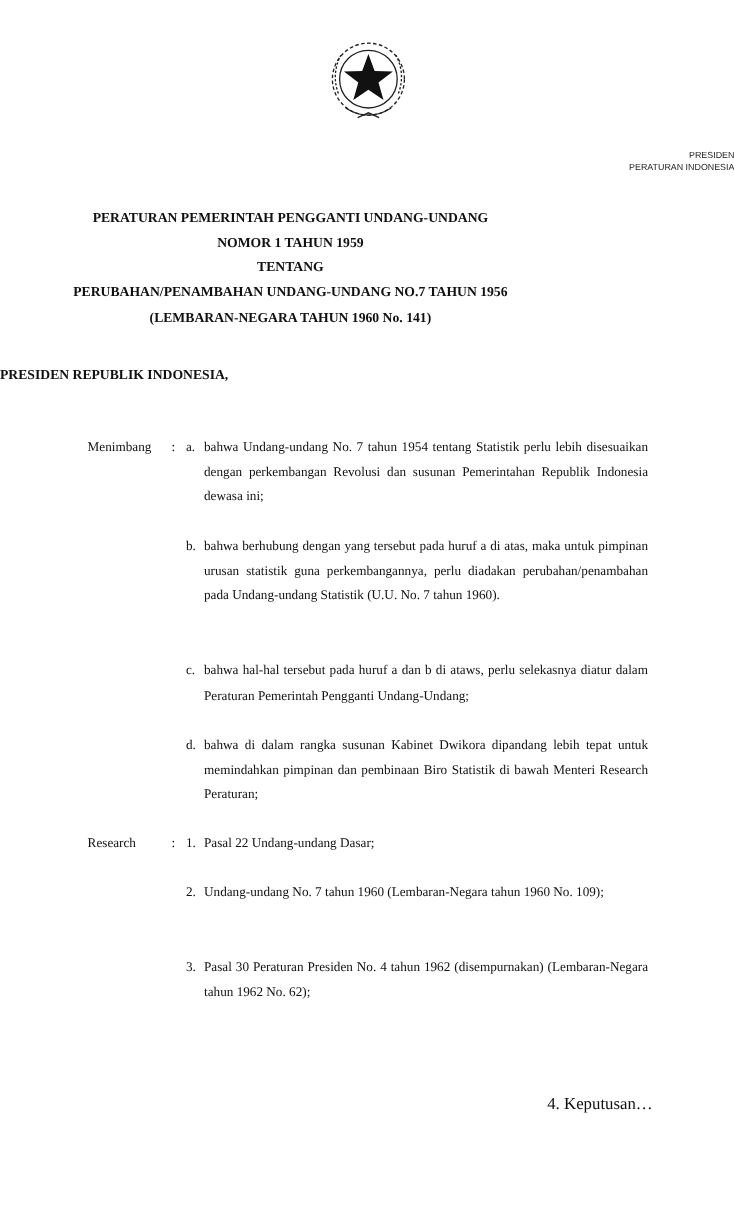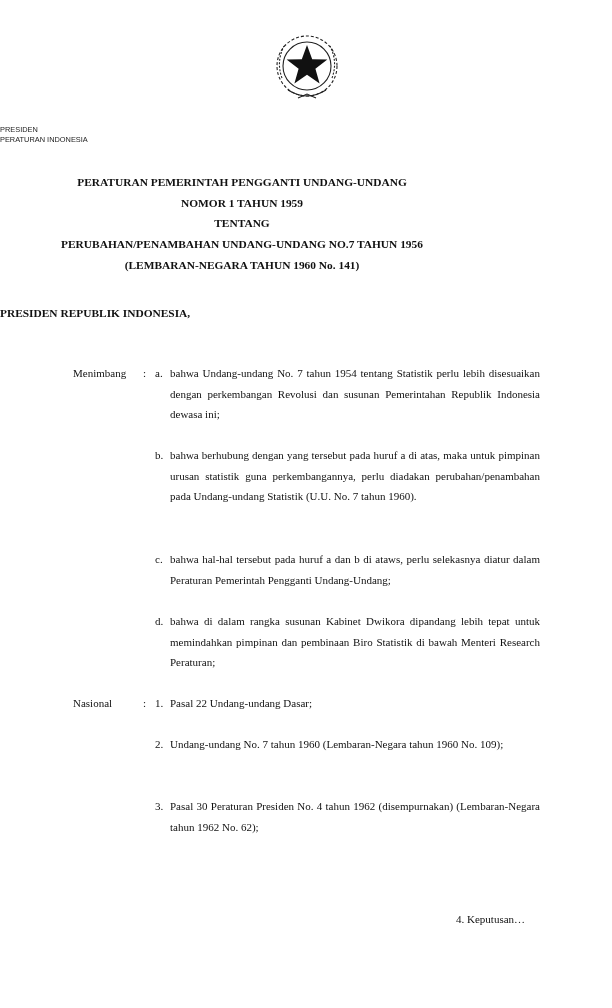--- a/index.html
+++ b/index.html
@@ -2,39 +2,39 @@
 <html><head>
 <meta charset="utf-8">
 <style>
   html, body { margin: 0; padding: 0; background: #ffffff; }
   body {
     width: 612px; height: 1008px; position: relative; overflow: hidden;
     font-family: "Liberation Serif", serif; color: #111111;
   }
   .emblem { position: absolute; left: 268px; top: 28px; width: 78px; height: 88px; }
   .emblem-caption {
-    position: absolute; left: 0; width: 612px; text-align: left;
+    position: absolute; left: 0; width: 612px; text-align: right;
     font-family: "Liberation Sans", sans-serif; font-size: 7.4px; line-height: 9.5px;
     color: #222;
   }
   .title-block {
     position: absolute; left: 0; top: 172px; width: 484px; text-align: center;
     font-weight: bold; font-size: 11.4px; line-height: 20.7px;
   }
   .greeting {
     position: absolute; left: 0; top: 307px; width: 612px; text-align: left;
     font-weight: bold; font-size: 11.4px;
   }
   .section { position: absolute; left: 0; width: 612px; font-size: 11px; line-height: 20.6px; }
   .sec-label { position: absolute; left: 73px; top: 0; }
   .sec-colon { position: absolute; left: 143px; top: 0; }
   .item { position: absolute; left: 155px; width: 385px; }
   .item-marker { position: absolute; left: 0; top: 0; }
   .item-text { margin-left: 15px; text-align: justify; text-align-last: left; }
-  .footer-note { position: absolute; left: 456px; top: 913px; font-size: 11px; }
+  .footer-note { position: absolute; left: 456px; top: 913px; font-size: 14px; }
 </style>
 </head>
 <body>
 
 <div>
   <svg class="emblem" viewBox="0 0 78 88">
     <g fill="none" stroke="#222" stroke-width="1.1">
       <circle cx="39" cy="38" r="24"></circle>
       <circle cx="39" cy="38" r="30" stroke-dasharray="3 2"></circle>
       <path d="M14 50 Q8 34 16 18" stroke-dasharray="2 1.5"></path>
@@ -73,21 +73,21 @@
     <span class="item-marker">c.</span>
     <div class="item-text">bahwa hal-hal tersebut pada huruf a dan b di ataws, perlu selekasnya diatur dalam Peraturan Pemerintah Pengganti Undang-Undang;</div>
   </div>
   <div class="item" style="top:248px">
     <span class="item-marker">d.</span>
     <div class="item-text">bahwa di dalam rangka susunan Kabinet Dwikora dipandang lebih tepat untuk memindahkan pimpinan dan pembinaan Biro Statistik di bawah Menteri Research Peraturan;</div>
   </div>
 </div>
 
 <div class="section" style="top:693px">
-  <span class="sec-label">Nasional</span>
+  <span class="sec-label">Research</span>
   <span class="sec-colon">:</span>
   <div class="item" style="top:0">
     <span class="item-marker">1.</span>
     <div class="item-text">Pasal 22 Undang-undang Dasar;</div>
   </div>
   <div class="item" style="top:41px">
     <span class="item-marker">2.</span>
     <div class="item-text">Undang-undang No. 7 tahun 1960 (Lembaran-Negara tahun 1960 No. 109);</div>
   </div>
   <div class="item" style="top:103px">

